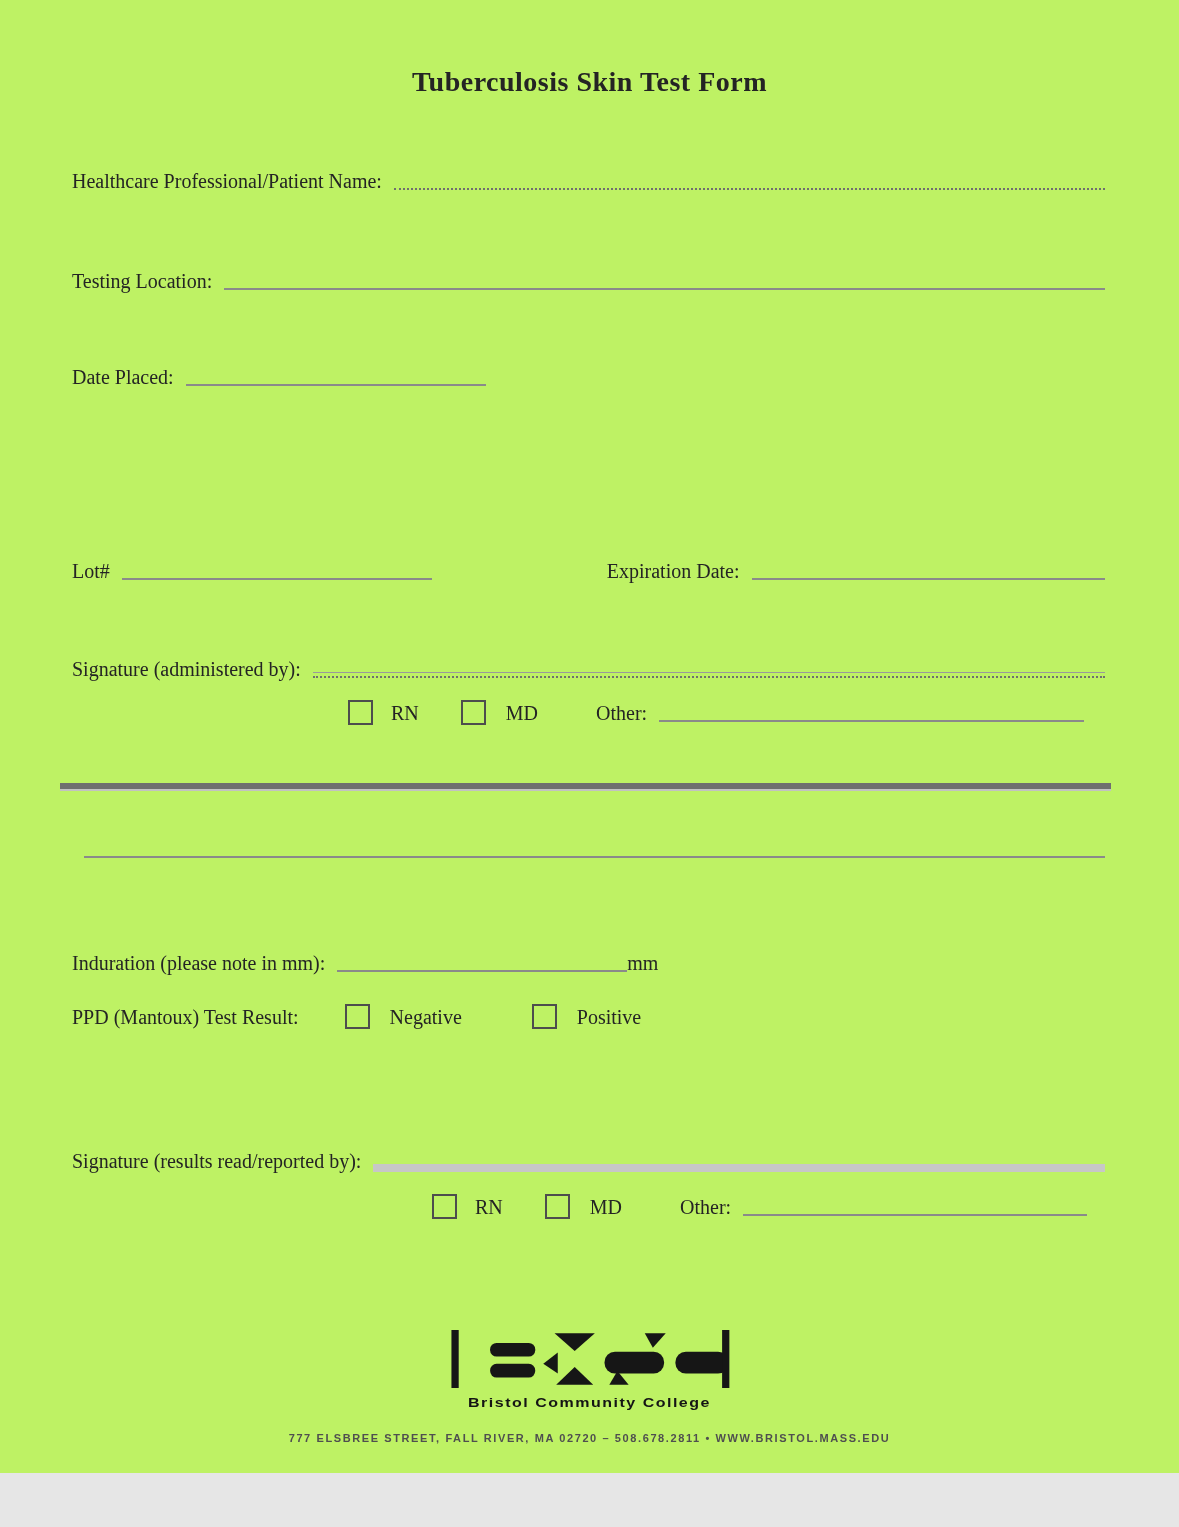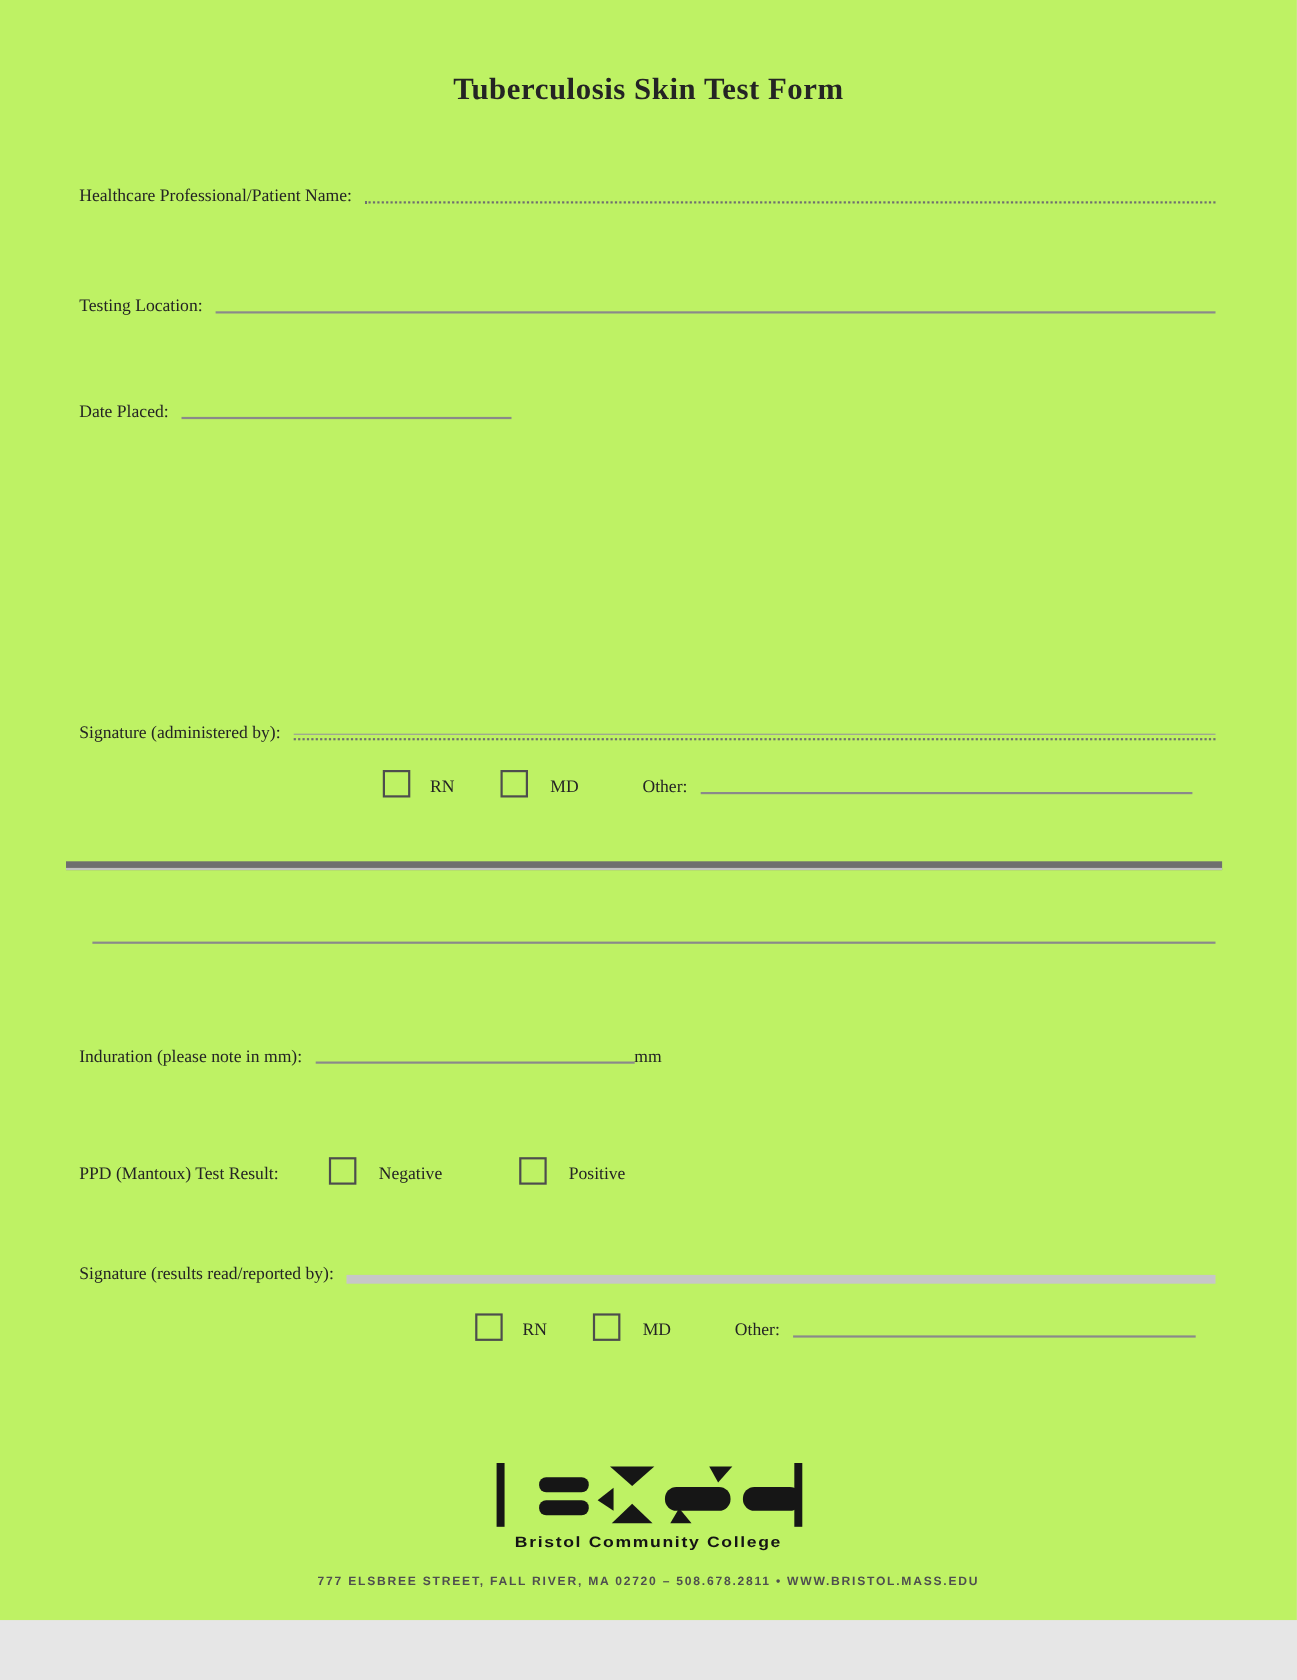--- a/index.html
+++ b/index.html
@@ -15,21 +15,21 @@
   }
   .title{
     position:absolute;top:66px;left:0;right:0;
     text-align:center;
     font-size:28px;font-weight:bold;
     letter-spacing:0.5px;
   }
   .row{
     position:absolute;left:72px;right:74px;
     display:flex;align-items:flex-end;
-    font-size:16px;font-weight:500;
+    font-size:20px;font-weight:500;
     white-space:nowrap;
   }
   .lbl{flex:0 0 auto;}
   .line{
     flex:0 0 auto;
     align-self:flex-end;
     height:0;
     border-bottom:2px solid #8a8a8a;
     margin-bottom:3px;
     margin-left:12px;
@@ -98,20 +98,26 @@
     <span class="lbl">Testing Location:</span>
     <span class="line grow"></span>
   </div>
 
   <div class="row" style="top:366px">
     <span class="lbl">Date Placed:</span>
     <span class="line" style="width:300px"></span>
   </div>
 
 
+  <div class="row" style="top:560px">
+    <span class="lbl">Lot#</span>
+    <span class="line" style="width:310px"></span>
+    <span class="lbl mlgap">Expiration Date:</span>
+    <span class="line grow"></span>
+  </div>
 
   <div class="row" style="top:658px">
     <span class="lbl">Signature (administered by):</span>
     <span class="line sigline grow"></span>
   </div>
 
   <div class="row" style="top:700px;left:348px;right:95px">
     <span class="cb"></span>
     <span class="lbl ml18">RN</span>
     <span class="cb ml42"></span>
@@ -125,21 +131,21 @@
   <div class="row" style="top:856px">
     <span class="line grow"></span>
   </div>
 
   <div class="row" style="top:952px">
     <span class="lbl">Induration (please note in mm):</span>
     <span class="line" style="width:290px"></span>
     <span class="lbl">mm</span>
   </div>
 
-  <div class="row" style="top:1052px">
+  <div class="row" style="top:1004px">
     <span class="lbl">PPD (Mantoux) Test Result:</span>
     <span class="cb ml46"></span>
     <span class="lbl ml20">Negative</span>
     <span class="cb ml70"></span>
     <span class="lbl ml20">Positive</span>
   </div>
 
   <div class="row" style="top:1150px">
     <span class="lbl">Signature (results read/reported by):</span>
     <span class="line graybar grow"></span>

